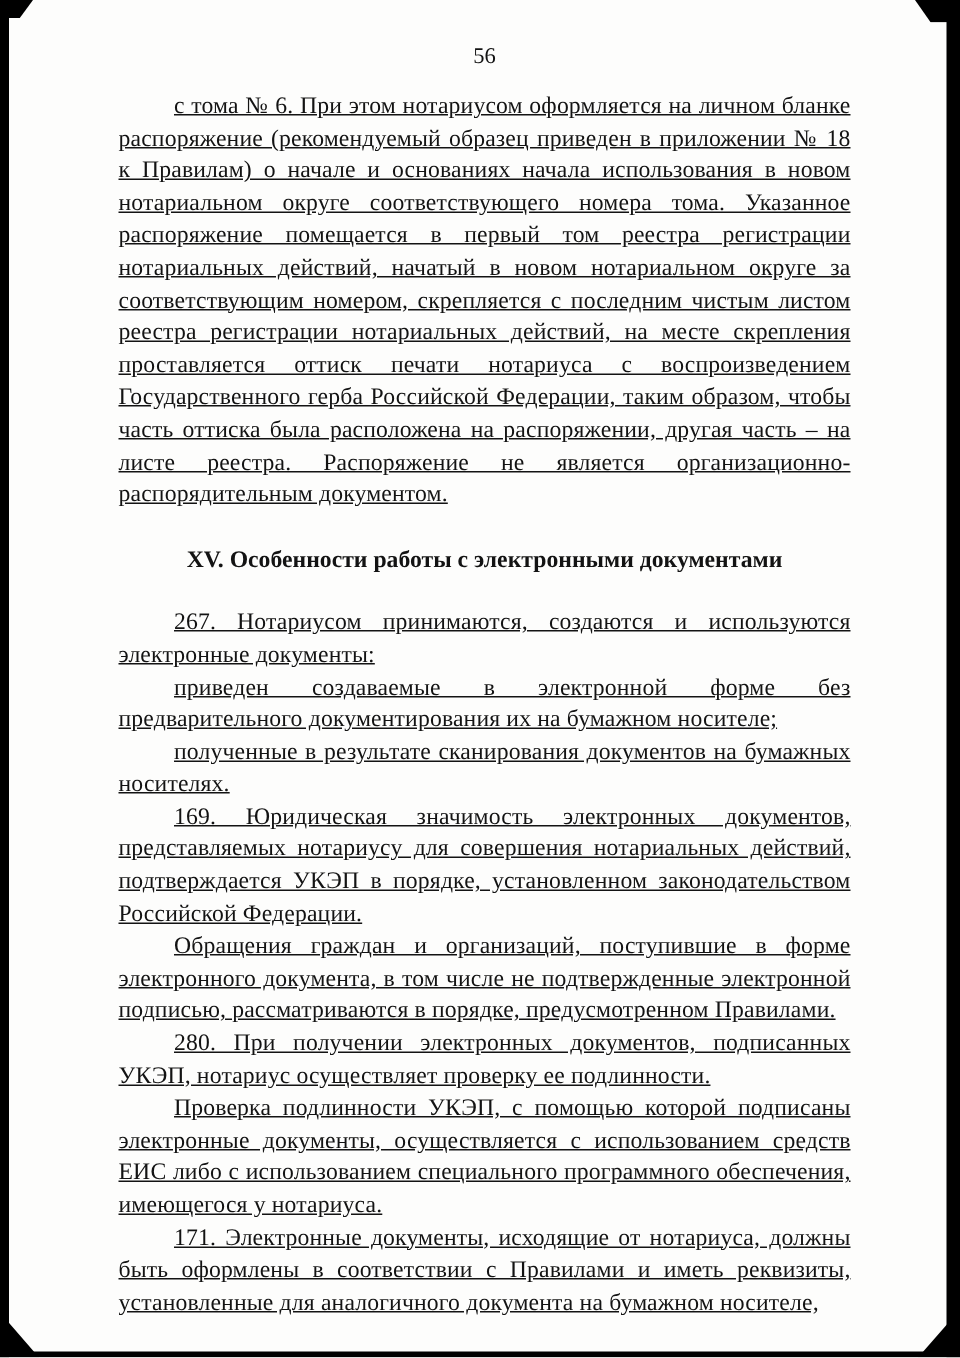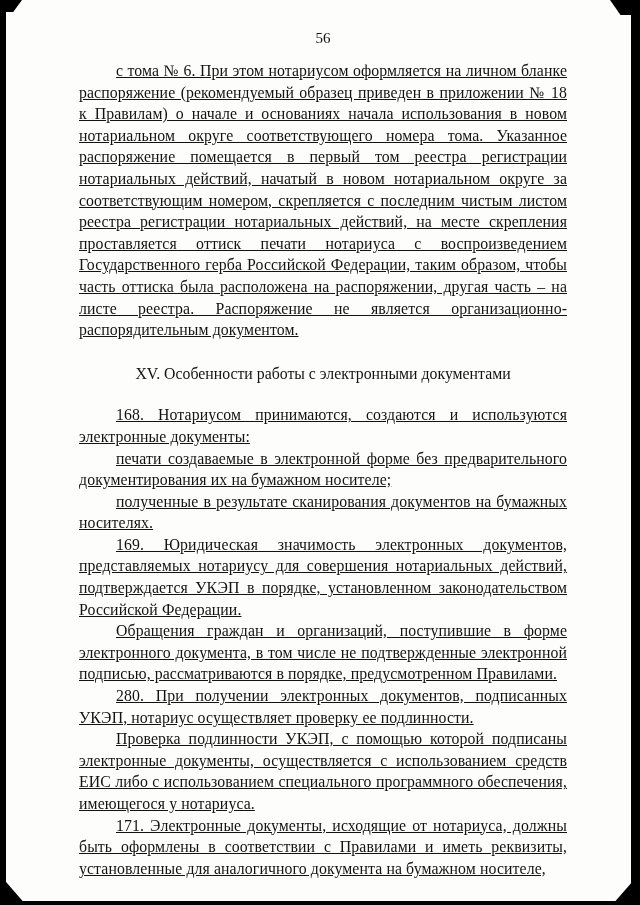--- a/index.html
+++ b/index.html
@@ -33,21 +33,21 @@
     font-size: 15.8px;
     line-height: 21.6px;
     text-align: justify;
     text-indent: 37px;
     letter-spacing: 0.1px;
     text-decoration: underline;
   }
   .section-heading {
     font-size: 15.8px;
     line-height: 21.6px;
-    font-weight: normal;
+    font-weight: bold;
     text-align: center;
     margin: 22px 6px 20px 6px;
     text-indent: 0;
   }
   
   .scan {
     position: absolute;
     background: #000;
   }
   .edge-left   { left: 0; top: 0; bottom: 0; width: 6px; }
@@ -76,23 +76,23 @@
   <div class="scan corner-br"></div>
 
   <div class="content">
 
     <div class="page-number">56</div>
 
     <p class="para">с тома № 6. При этом нотариусом оформляется на личном бланке распоряжение (рекомендуемый образец приведен в приложении № 18 к Правилам) о начале и основаниях начала использования в новом нотариальном округе соответствующего номера тома. Указанное распоряжение помещается в первый том реестра регистрации нотариальных действий, начатый в новом нотариальном округе за соответствующим номером, скрепляется с последним чистым листом реестра регистрации нотариальных действий, на месте скрепления проставляется оттиск печати нотариуса с воспроизведением Государственного герба Российской Федерации, таким образом, чтобы часть оттиска была расположена на распоряжении, другая часть – на листе реестра. Распоряжение не является организационно-распорядительным документом.</p>
 
     <h2 class="section-heading">XV. Особенности работы с электронными документами</h2>
 
-    <p class="para">168. Нотариусом принимаются, создаются и используются электронные документы:</p>
+    <p class="para">267. Нотариусом принимаются, создаются и используются электронные документы:</p>
 
-    <p class="para">печати создаваемые в электронной форме без предварительного документирования их на бумажном носителе;</p>
+    <p class="para">приведен создаваемые в электронной форме без предварительного документирования их на бумажном носителе;</p>
 
     <p class="para">полученные в результате сканирования документов на бумажных носителях.</p>
 
     <p class="para">169. Юридическая значимость электронных документов, представляемых нотариусу для совершения нотариальных действий, подтверждается УКЭП в порядке, установленном законодательством Российской Федерации.</p>
 
     <p class="para">Обращения граждан и организаций, поступившие в форме электронного документа, в том числе не подтвержденные электронной подписью, рассматриваются в порядке, предусмотренном Правилами.</p>
 
     <p class="para">280. При получении электронных документов, подписанных УКЭП, нотариус осуществляет проверку ее подлинности.</p>
 
     <p class="para">Проверка подлинности УКЭП, с помощью которой подписаны электронные документы, осуществляется с использованием средств ЕИС либо с использованием специального программного обеспечения, имеющегося у нотариуса.</p>

